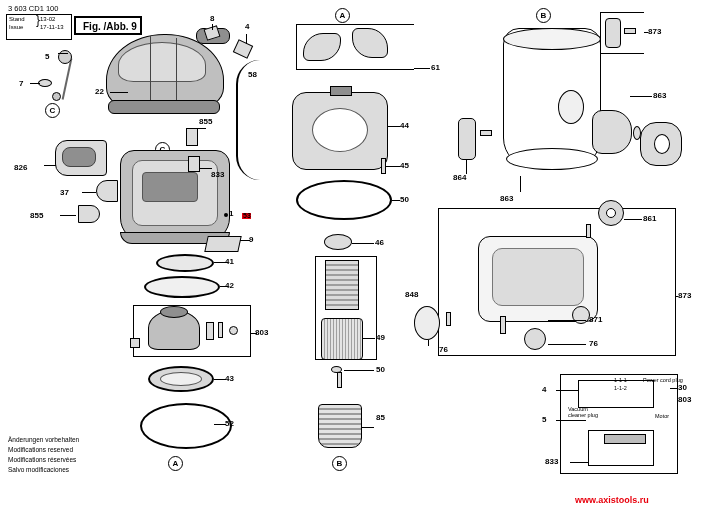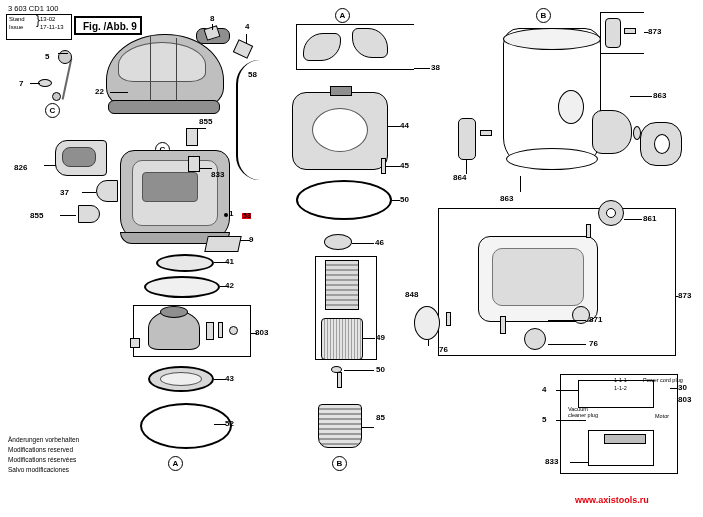--- a/index.html
+++ b/index.html
@@ -153,21 +153,21 @@
   <div class="txt num" style="left:225px;top:374px;">43</div>
 
   <div class="sh" style="left:140px;top:403px;width:92px;height:46px;border:2px solid #000;border-radius:50%;background:#fff;"></div>
   <div class="leader" style="left:214px;top:424px;width:12px;height:1px;"></div>
   <div class="txt num" style="left:225px;top:419px;">52</div>
 
   <div class="brk" style="left:296px;top:24px;width:118px;height:46px;border-right:none;"></div>
   <div class="sh lgray" style="left:303px;top:33px;width:38px;height:28px;border:1px solid #000;border-radius:20px 6px 20px 6px;"></div>
   <div class="sh lgray" style="left:352px;top:28px;width:36px;height:30px;border:1px solid #000;border-radius:6px 20px 6px 20px;"></div>
   <div class="leader" style="left:414px;top:68px;width:16px;height:1px;"></div>
-  <div class="txt num" style="left:431px;top:63px;">38</div>
+  <div class="txt num" style="left:431px;top:63px;">61</div>
 
   <div class="sh lgray" style="left:292px;top:92px;width:96px;height:78px;border:1px solid #000;border-radius:14px;"></div>
   <div class="sh" style="left:312px;top:108px;width:56px;height:44px;border:1px solid #555;border-radius:50%;background:#fff;"></div>
   <div class="sh dgray" style="left:330px;top:86px;width:22px;height:10px;border:1px solid #000;"></div>
   <div class="leader" style="left:388px;top:126px;width:12px;height:1px;"></div>
   <div class="txt num" style="left:400px;top:121px;">44</div>
 
   <div class="sh lgray" style="left:381px;top:158px;width:5px;height:16px;border:1px solid #000;"></div>
   <div class="leader" style="left:386px;top:166px;width:14px;height:1px;"></div>
   <div class="txt num" style="left:400px;top:161px;">45</div>

